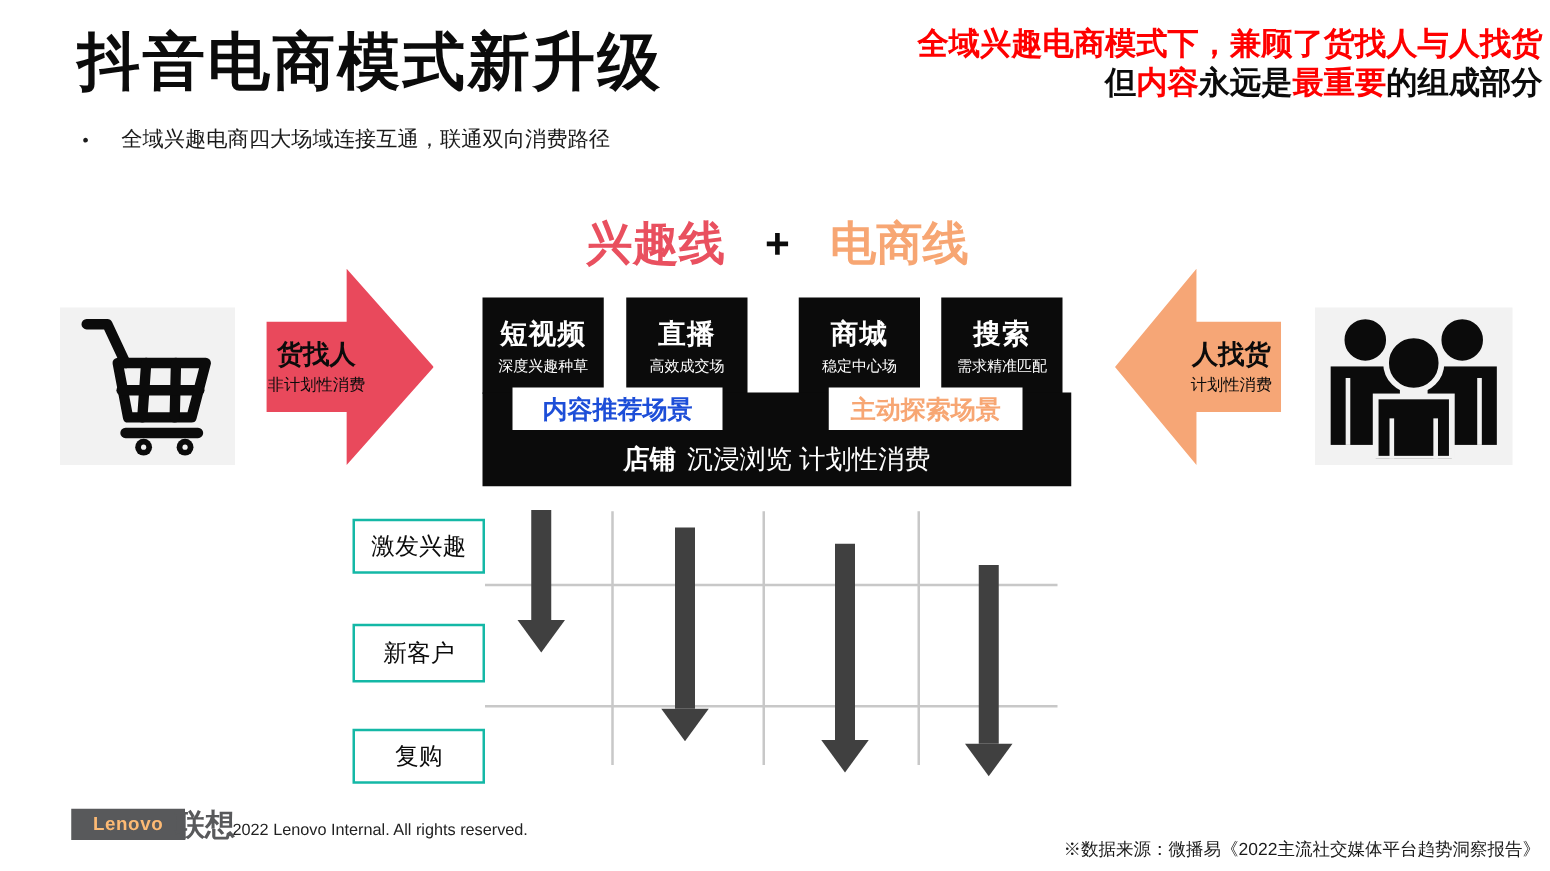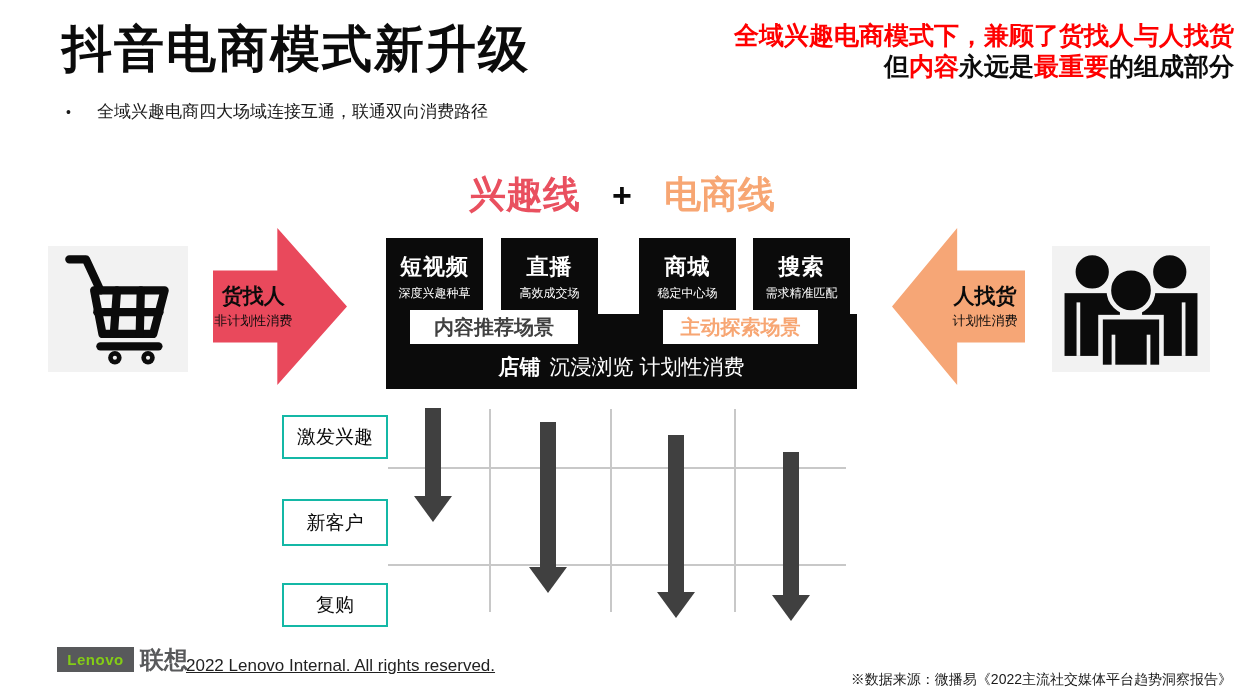--- a/index.html
+++ b/index.html
@@ -43,38 +43,38 @@
   }
   .channel-title { font-size:22px; font-weight:700; letter-spacing:1px;text-align:right; }
   .channel-sub { font-size:12px; margin-top:3px; white-space:nowrap; }
   
   .scene-container { position:absolute; left:386px; top:314px; width:471px; height:75px; background:#0b0b0b; }
   .scene-band {
     position:absolute; top:310px; height:34px; background:#ffffff;
     display:flex; justify-content:center; align-items:center;
     font-size:20px; font-weight:800; white-space:nowrap; z-index:3;
   }
-  .band-content { left:410px; width:168px; color:#404040; }
+  .band-content { left:410px; width:168px; color:#1d4ed8; }
   .band-explore { left:663px; width:155px; color:#f7a673; }
   .shop-bar {
     position:absolute; left:386px; top:348px; width:471px; height:38px;
     display:flex; justify-content:center; align-items:center; color:#ffffff;
     font-size:21px; z-index:2; white-space:nowrap;
   }
   .shop-bold { font-weight:800; }
   .shop-rest { margin-left:9px; }
   
   .icon-tile {
     position:absolute; background:#f2f2f2;
     display:flex; justify-content:center; align-items:center;
   }
   .cart-tile { left:48px; top:246px; width:140px; height:126px; }
   .people-tile { left:1052px; top:246px; width:158px; height:126px; }
   
-  .block-arrow { position:absolute; top:228px; height:157px;text-decoration:underline; }
+  .block-arrow { position:absolute; top:215px; height:157px;text-decoration:underline; }
   .arrow-right {
     left:213px; width:134px; background:#e9495c;
     clip-path:polygon(0 27%, 48% 27%, 48% 0, 100% 50%, 48% 100%, 48% 73%, 0 73%);
   }
   .arrow-left {
     left:892px; width:133px; background:#f6a676;
     clip-path:polygon(0 50%, 49% 0, 49% 27%, 100% 27%, 100% 73%, 49% 73%, 49% 100%);
   }
   .arrow-text {
     position:absolute; top:27%; height:46%;
@@ -111,28 +111,28 @@
     width:0; height:0;
     border-left:19px solid transparent; border-right:19px solid transparent;
     border-top:26px solid #404040;
   }
   .fa-1 { left:414px; top:408px; height:114px; }
   .fa-2 { left:529px; top:422px; height:171px; }
   .fa-3 { left:657px; top:435px; height:183px; }
   .fa-4 { left:772px; top:452px; height:169px; }
   
   .lenovo-box {
-    position:absolute; left:57px; top:647px; width:77px; height:25px; background:#58595b;
+    position:absolute; left:57px; top:647px; width:91px; height:25px; background:#58595b;
     display:flex; justify-content:center; align-items:center;
-    color:#84cc16; font-size:15px; font-weight:700; letter-spacing:0.5px;
+    color:#fdba74; font-size:15px; font-weight:700; letter-spacing:0.5px;
   }
   .lenovo-cn {
     position:absolute; left:140px; top:644px; font-size:24px; font-weight:700; color:#58595b;
   }
-  .copyright { position:absolute; left:186px; top:656px; font-size:17px; color:#222222;text-decoration:underline; }
+  .copyright { position:absolute; left:186px; top:656px; font-size:13px; color:#222222; }
   .source { position:absolute; right:8px; top:671px; font-size:14px; color:#1a1a1a; white-space:nowrap; }
 </style>
 </head>
 <body>
 
 <div id="slide">
 
   <div class="title">抖音电商模式新升级</div>
   <div class="bullet-row">
     <span class="bullet-glyph">•</span>

